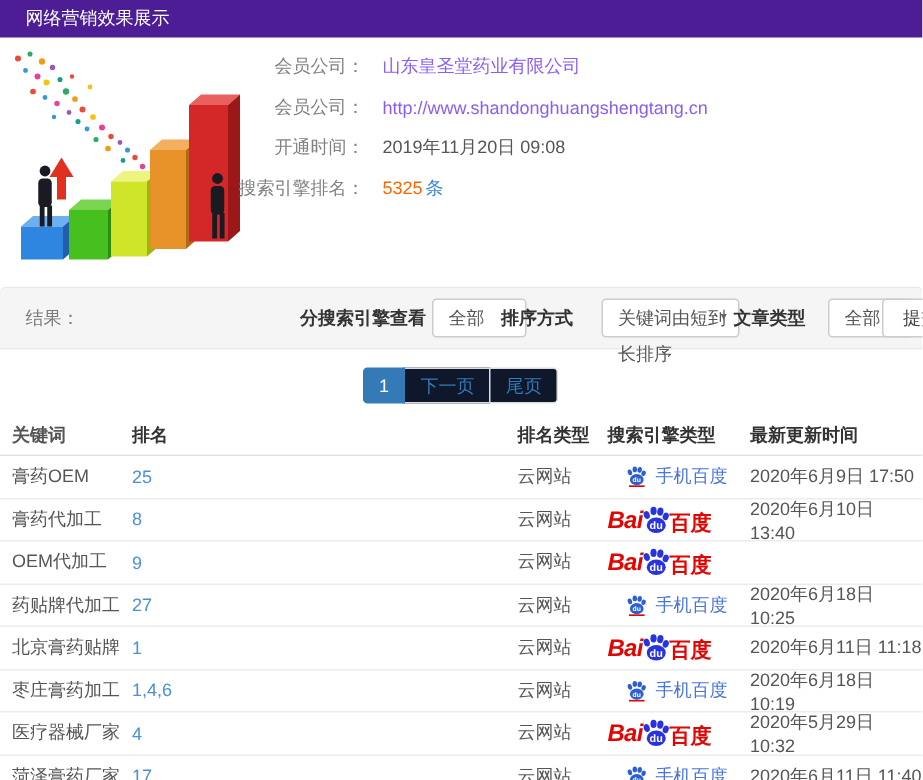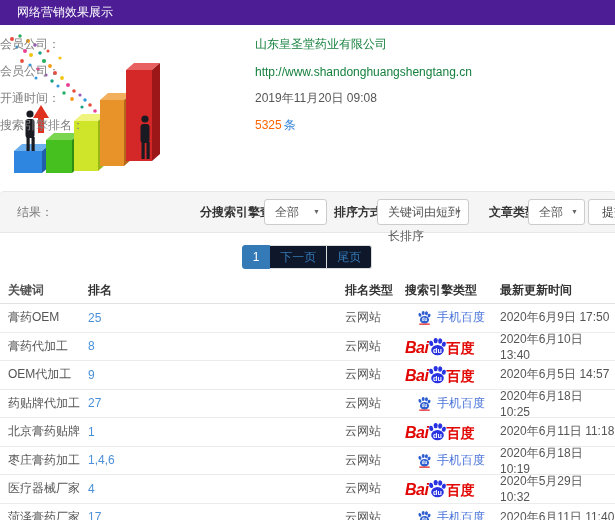--- a/index.html
+++ b/index.html
@@ -8,33 +8,33 @@
     font-family:"Liberation Sans","DejaVu Sans",sans-serif;
     font-size:12px;color:#555;position:relative;
   }
   
   .topbar{height:25px;background:#4c1d95;color:#fff;line-height:25px;padding-left:17px;font-size:12px;}
   
   .info{position:relative;height:166px;}
   .illustration{position:absolute;left:0;top:8px;width:185px;height:150px;}
   .info-list{position:absolute;left:0;top:6px;width:100%;}
   .info-row{display:flex;height:27px;align-items:center;}
-  .info-label{width:243px;text-align:left;color:#808080;}
+  .info-label{width:243px;text-align:right;color:#808080;}
   .info-value{margin-left:12px;}
-  .link{color:#15803d;text-decoration:none;cursor:pointer;}
+  .link{color:#8b5cf6;text-decoration:none;cursor:pointer;}
   .hl-count{color:#ff6600;}
   .hl-unit{color:#3a87d6;margin-left:2px;}
   
   .filterbar{height:40px;background:#f5f5f5;border-top:1px solid #e7e7e7;border-bottom:1px solid #e7e7e7;position:relative;border-radius:4px 4px 0 0;box-sizing:content-box;}
   .result-label{position:absolute;left:17px;top:0;line-height:40px;color:#7a7a7a;font-weight:normal;}
   .f-label{position:absolute;top:0;line-height:40px;font-weight:bold;color:#333;}
   .f-label.engine{left:200px;}
   .f-label.sort{left:334px;}
   .f-label.article{left:489px;}
-  .select{position:absolute;top:7px;height:26px;line-height:24px;background:#fff;border:1px solid #ccc;border-radius:3px;color:#555;padding-left:10px;box-sizing:border-box;cursor:pointer;}
+  .select{position:absolute;top:7px;height:26px;line-height:24px;background:#fff;border:1px solid #ccc;border-radius:3px;color:#555;padding-left:10px;box-sizing:border-box;cursor:pointer;margin-left:24px;}
   .select .caret{position:absolute;right:6px;top:0;line-height:24px;font-size:7px;color:#666;}
   .select.s1{left:264px;width:63px;}
   .select.s2{left:377px;width:92px;}
   .select.s3{left:528px;width:57px;}
   .submit-btn{position:absolute;left:588px;top:7px;height:26px;width:52px;background:#fff;border:1px solid #ccc;border-radius:3px;color:#444;font-size:12px;line-height:24px;text-align:center;box-sizing:border-box;cursor:pointer;}
   
   .pagination{margin-top:12px;height:24px;display:flex;justify-content:center;}
   .page-btn{height:24px;line-height:22px;padding:0 10px;border:1px solid #ddd;background:#0f172a;color:#337ab7;margin-left:-1px;box-sizing:border-box;cursor:pointer;}
   .page-btn.active{background:#337ab7;border-color:#337ab7;color:#fff;border-radius:3px 0 0 3px;z-index:2;position:relative;}
   .page-btn.last{border-radius:0 3px 3px 0;}
@@ -269,21 +269,20 @@
             <ellipse cx="9.5" cy="4" rx="2.3" ry="3"></ellipse>
             <ellipse cx="14.5" cy="4.5" rx="2.3" ry="3" transform="rotate(8 14.5 4.5)"></ellipse>
             <ellipse cx="18.5" cy="8" rx="2.2" ry="2.8" transform="rotate(20 18.5 8)"></ellipse>
             <ellipse cx="11.5" cy="14.5" rx="7" ry="5.7"></ellipse>
           </g>
           <text class="bind-asset" x="11.5" y="17.5" text-anchor="middle" font-size="8" fill="#fff" font-family="Liberation Sans, sans-serif" font-weight="bold">du</text>
         </svg>
         <span class="bcn bind-asset">百度</span>
       </span>
     </div>
-    <div class="c-updated">2020年6月5日 14:57</div>
   </div>
 
   <div class="trow">
     <div class="c-keyword">药贴牌代加工</div>
     <div class="c-rank">27</div>
     <div class="c-rtype">云网站</div>
     <div class="c-engine">
       <span class="engine-variant engine-mobile">
         <svg width="15" height="15" viewBox="0 0 23 22" xmlns="http://www.w3.org/2000/svg">
           <g fill="#2e5fd0">

